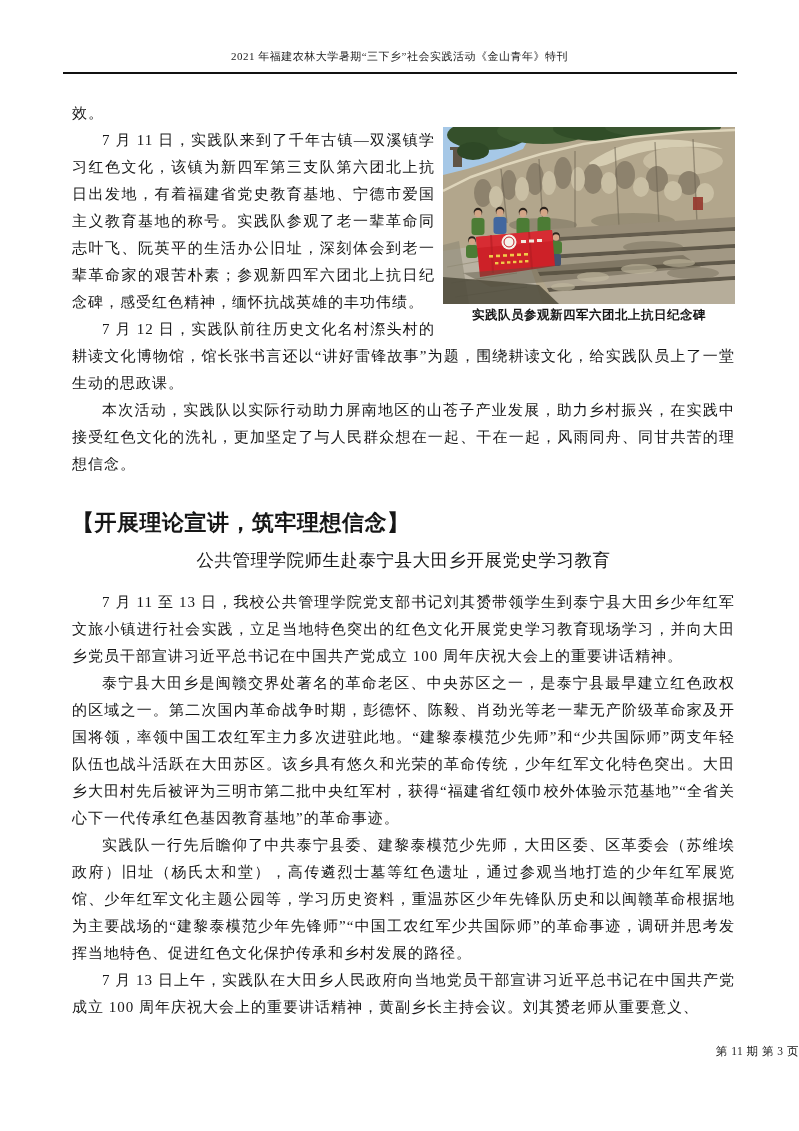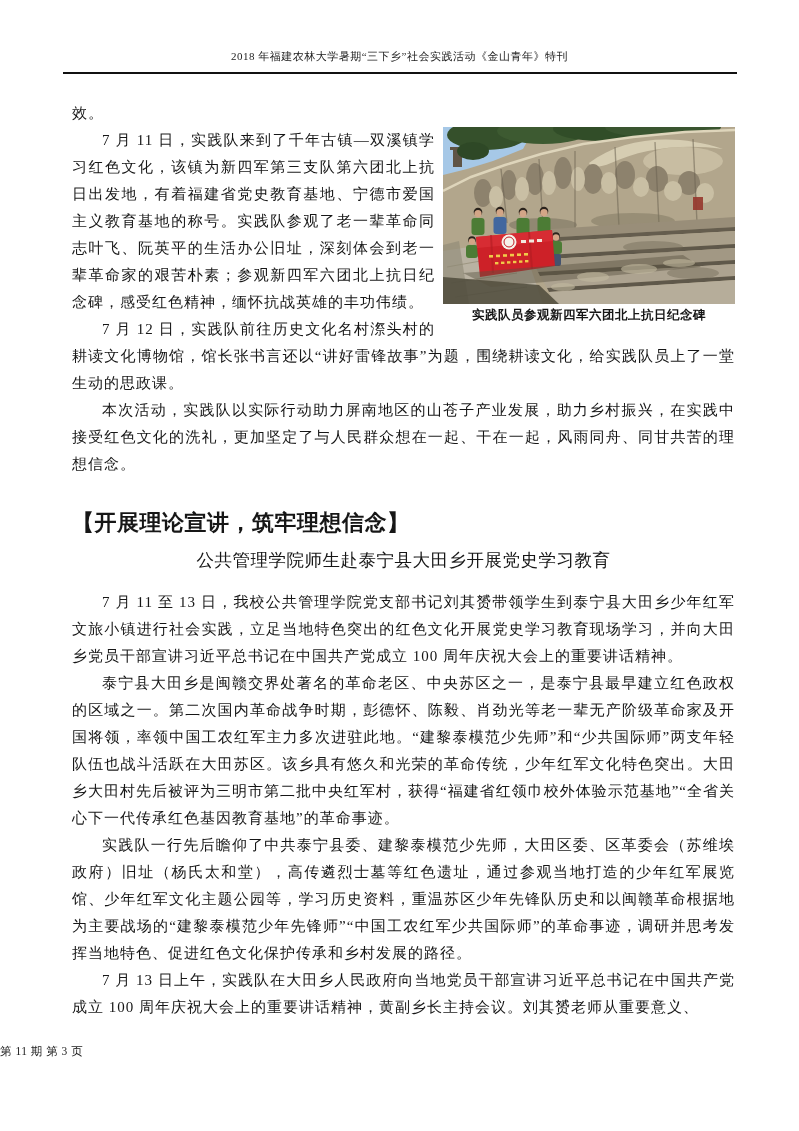--- a/index.html
+++ b/index.html
@@ -32,29 +32,29 @@
   .section-heading {
     font-size:22px; font-weight:bold; line-height:30px;
     margin-top:30px; letter-spacing:0.5px;
   }
   .article-title {
     font-size:17.5px; font-weight:normal; text-align:center; line-height:30px;
     margin:7px 0 14px 0; letter-spacing:0.5px;
   }
   .footer {
     position:absolute; top:1044px; left:0; right:0;
-    text-align:left; font-size:11.5px; color:#1c1c1c; letter-spacing:0.5px;
+    text-align:right; font-size:11.5px; color:#1c1c1c; letter-spacing:0.5px;
   }
 </style>
 </head>
 <body>
 
 <div class="page">
 
-  <div class="header-title">2018 年福建农林大学暑期“三下乡”社会实践活动《金山青年》特刊</div>
+  <div class="header-title">2021 年福建农林大学暑期“三下乡”社会实践活动《金山青年》特刊</div>
   <div class="header-rule"></div>
 
   <div class="content">
 
     <p>效。</p>
 
     <div class="photo-fig">
       <svg class="photo-frame" viewBox="0 0 292 177" xmlns="http://www.w3.org/2000/svg">
 
         <rect x="0" y="0" width="292" height="177" fill="#b2a68c"></rect>

